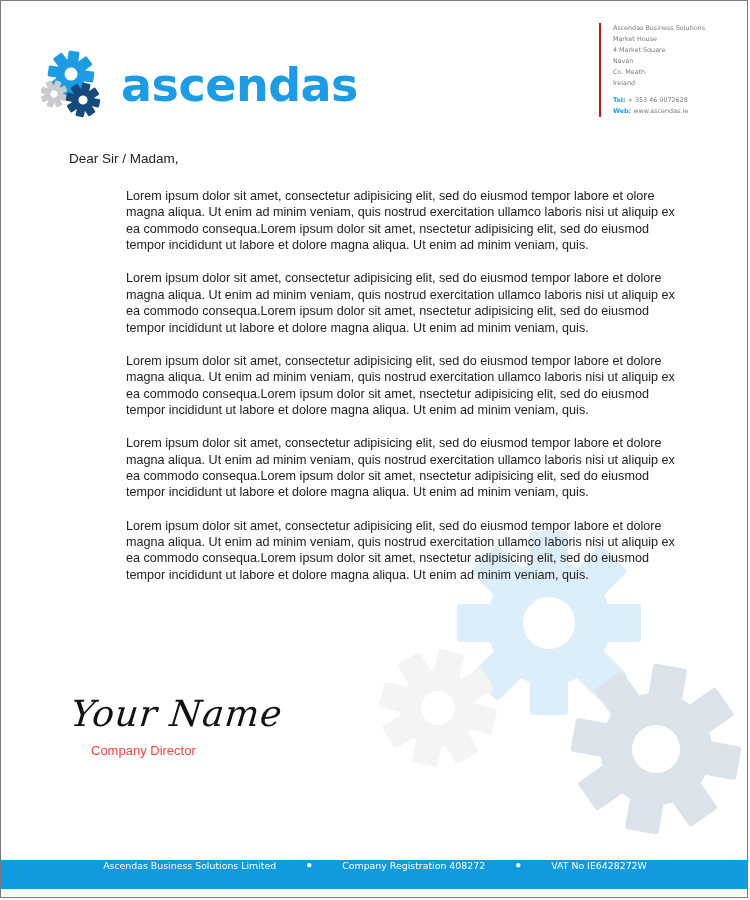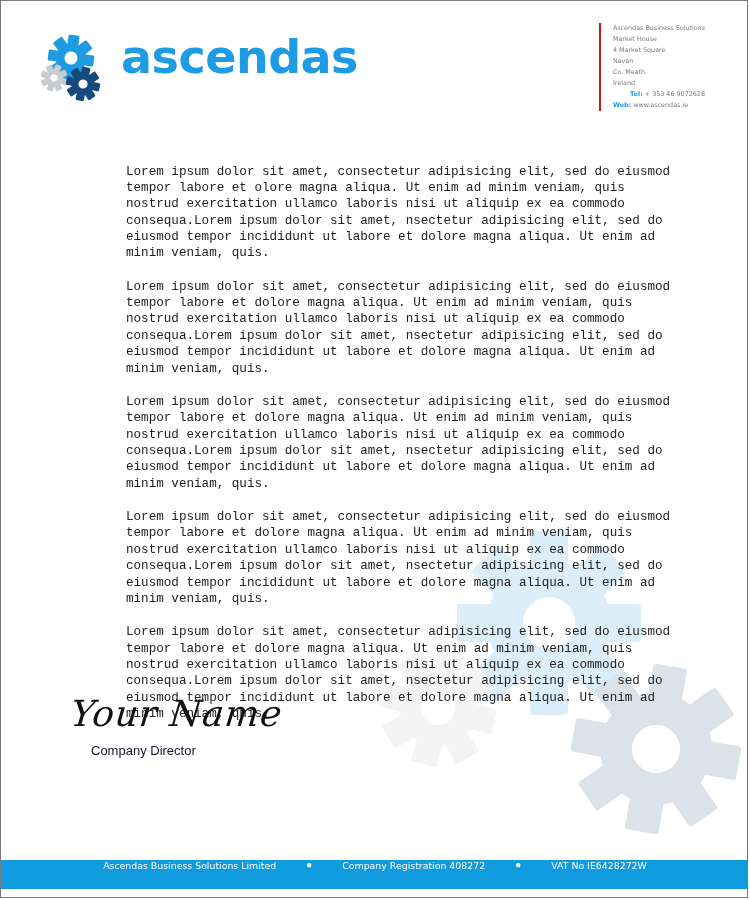--- a/index.html
+++ b/index.html
@@ -38,23 +38,23 @@
   .header {
     position: absolute;
     left: 0; top: 0;
     width: 748px;
     height: 130px;
     z-index: 3;
   }
   .logo-block {
     position: absolute;
     left: 40px;
-    top: 33px;
+    top: 49px;
     display: flex;
-    align-items: flex-start;
+    align-items: center;
   }
   .logo-gears {
     width: 72px;
     height: 70px;
     flex: 0 0 auto;
   }
   .logo-words {
     margin-left: 8px;
     padding-top: 2px;
   }
@@ -84,22 +84,21 @@
     min-height: 80px;
   }
   .contact-line {
     font-family: "DejaVu Sans", sans-serif;
     font-size: 6.4px;
     line-height: 1.72;
     color: #7c7c7c;
     white-space: nowrap;
   }
   .contact-line.link-line {
-    margin-top: 0;
-    text-align: right;
+    margin-top: 6px;
   }
   .contact-label {
     color: #1D9BE3;
     font-weight: bold;
   }
 
   
   .letter {
     position: absolute;
     left: 0;
@@ -109,21 +108,20 @@
   }
   .salutation {
     margin-left: 68px;
     font-size: 13.5px;
     color: #222222;
     margin-bottom: 22px;
   }
   .paragraphs {
     margin-left: 125px;
     width: 558px;
-    font-family: Liberation Mono, monospace;
   }
   .paragraph {
     font-size: 12.6px;
     line-height: 1.30;
     color: #222222;
     margin-bottom: 17px;
     text-align: left;
   }
 
   
@@ -141,21 +139,21 @@
     color: #111111;
     letter-spacing: 1px;
     transform: skewX(-6deg);
     transform-origin: left bottom;
     line-height: 1.05;
   }
   .signature-title {
     margin-top: 10px;
     margin-left: 22px;
     font-size: 13px;
-    color: #0f172a;
+    color: #ef4444;
   }
 
   
   .footer-bar {
     position: absolute;
     left: 0;
     bottom: 8px;
     width: 748px;
     height: 29px;
     background: #109BDF;
@@ -311,20 +309,21 @@
         <span>+ 353 46 9072628</span>
       </div>
       <div class="contact-line">
         <span class="contact-label">Web:</span>
         <span>www.ascendas.ie</span>
       </div>
     </div>
   </div>
 
   <div class="letter">
+    <div class="salutation">Dear Sir / Madam,</div>
 
     <div class="paragraphs">
       <p class="paragraph">Lorem ipsum dolor sit amet, consectetur adipisicing elit, sed do eiusmod tempor labore et olore magna aliqua. Ut enim ad minim veniam, quis nostrud exercitation ullamco laboris nisi ut aliquip ex ea commodo consequa.Lorem ipsum dolor sit amet, nsectetur adipisicing elit, sed do eiusmod tempor incididunt ut labore et dolore magna aliqua. Ut enim ad minim veniam, quis.</p>
       <p class="paragraph">Lorem ipsum dolor sit amet, consectetur adipisicing elit, sed do eiusmod tempor labore et dolore magna aliqua. Ut enim ad minim veniam, quis nostrud exercitation ullamco laboris nisi ut aliquip ex ea commodo consequa.Lorem ipsum dolor sit amet, nsectetur adipisicing elit, sed do eiusmod tempor incididunt ut labore et dolore magna aliqua. Ut enim ad minim veniam, quis.</p>
       <p class="paragraph">Lorem ipsum dolor sit amet, consectetur adipisicing elit, sed do eiusmod tempor labore et dolore magna aliqua. Ut enim ad minim veniam, quis nostrud exercitation ullamco laboris nisi ut aliquip ex ea commodo consequa.Lorem ipsum dolor sit amet, nsectetur adipisicing elit, sed do eiusmod tempor incididunt ut labore et dolore magna aliqua. Ut enim ad minim veniam, quis.</p>
       <p class="paragraph">Lorem ipsum dolor sit amet, consectetur adipisicing elit, sed do eiusmod tempor labore et dolore magna aliqua. Ut enim ad minim veniam, quis nostrud exercitation ullamco laboris nisi ut aliquip ex ea commodo consequa.Lorem ipsum dolor sit amet, nsectetur adipisicing elit, sed do eiusmod tempor incididunt ut labore et dolore magna aliqua. Ut enim ad minim veniam, quis.</p>
       <p class="paragraph">Lorem ipsum dolor sit amet, consectetur adipisicing elit, sed do eiusmod tempor labore et dolore magna aliqua. Ut enim ad minim veniam, quis nostrud exercitation ullamco laboris nisi ut aliquip ex ea commodo consequa.Lorem ipsum dolor sit amet, nsectetur adipisicing elit, sed do eiusmod tempor incididunt ut labore et dolore magna aliqua. Ut enim ad minim veniam, quis.</p>
     </div>
   </div>
 

